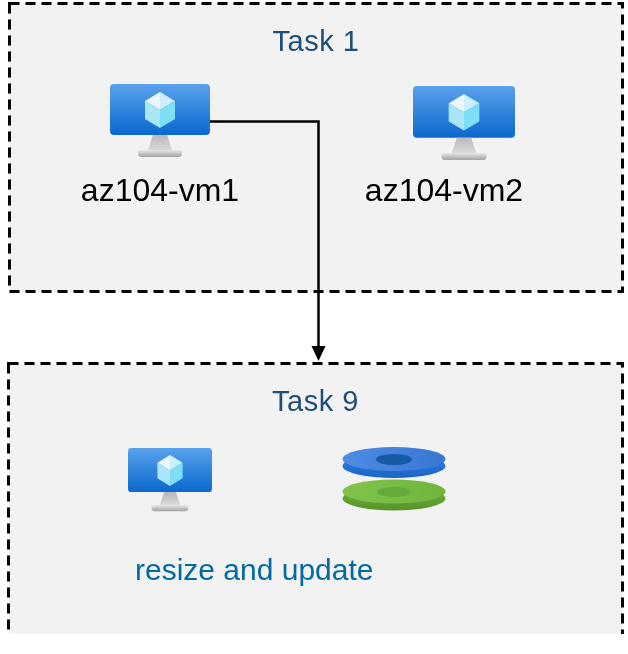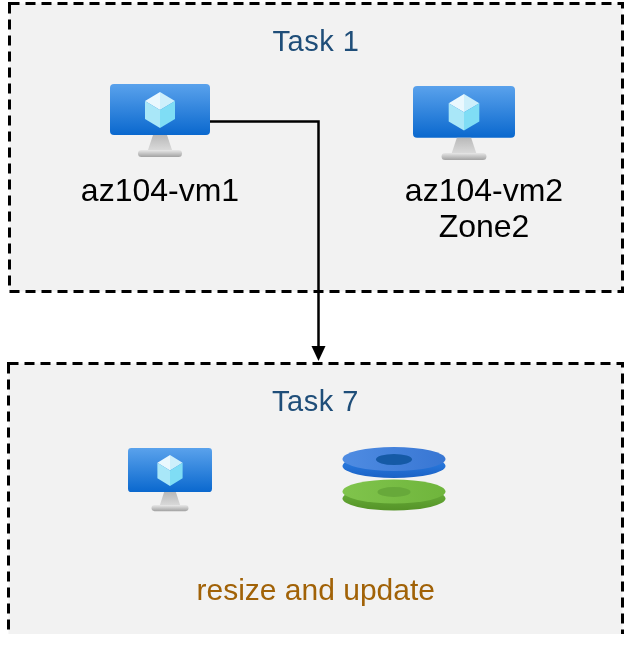--- a/index.html
+++ b/index.html
@@ -10,21 +10,21 @@
   .layer{position:absolute;left:0;top:0;width:628px;height:654px;}
   .abs{position:absolute;}
   .box-title{
     width:616px;text-align:center;font-size:29px;color:#1F4E79;line-height:1.2;
     letter-spacing:0.5px;
   }
   .vm-label{
     width:200px;text-align:center;font-size:32px;color:#000000;line-height:36px;
   }
   .caption{
-    width:300px;text-align:right;font-size:30px;color:#a16207;line-height:1.2;margin-top:20px;
+    width:300px;text-align:left;font-size:30px;color:#0369a1;line-height:1.2;
   }
   svg.icon{display:block;}
   .defs-holder{position:absolute;width:0;height:0;overflow:hidden;}
 </style>
 </head>
 <body>
 
 <div class="canvas">
 
   <svg class="defs-holder" aria-hidden="true">
@@ -95,26 +95,25 @@
   </div>
   <div class="abs vm-label" style="left:60px;top:172px;">
     <div>az104-vm1</div>
   </div>
 
   <div class="abs" style="left:413px;top:86px;">
     <svg class="icon" width="102" height="75" viewBox="0 0 100 74" preserveAspectRatio="none">
       <use href="#vm-icon"></use>
     </svg>
   </div>
-  <div class="abs vm-label" style="left:384px;top:172px;">
+  <div class="abs vm-label" style="left:344px;top:172px;">
     <div>az104-vm2</div>
-    <div>Zone2</div>
   </div>
 
-  <div class="abs box-title" style="left:7px;top:384px;width:617px;">Task 7</div>
+  <div class="abs box-title" style="left:7px;top:384px;width:617px;">Task 9</div>
 
   <div class="abs" style="left:128px;top:448px;">
     <svg class="icon" width="84" height="64" viewBox="0 0 100 74" preserveAspectRatio="none">
       <use href="#vm-icon"></use>
     </svg>
   </div>
 
   <div class="abs" style="left:342px;top:447px;">
     <svg class="icon" width="104" height="64" viewBox="0 0 104 64">
       <use href="#disks-icon"></use>

